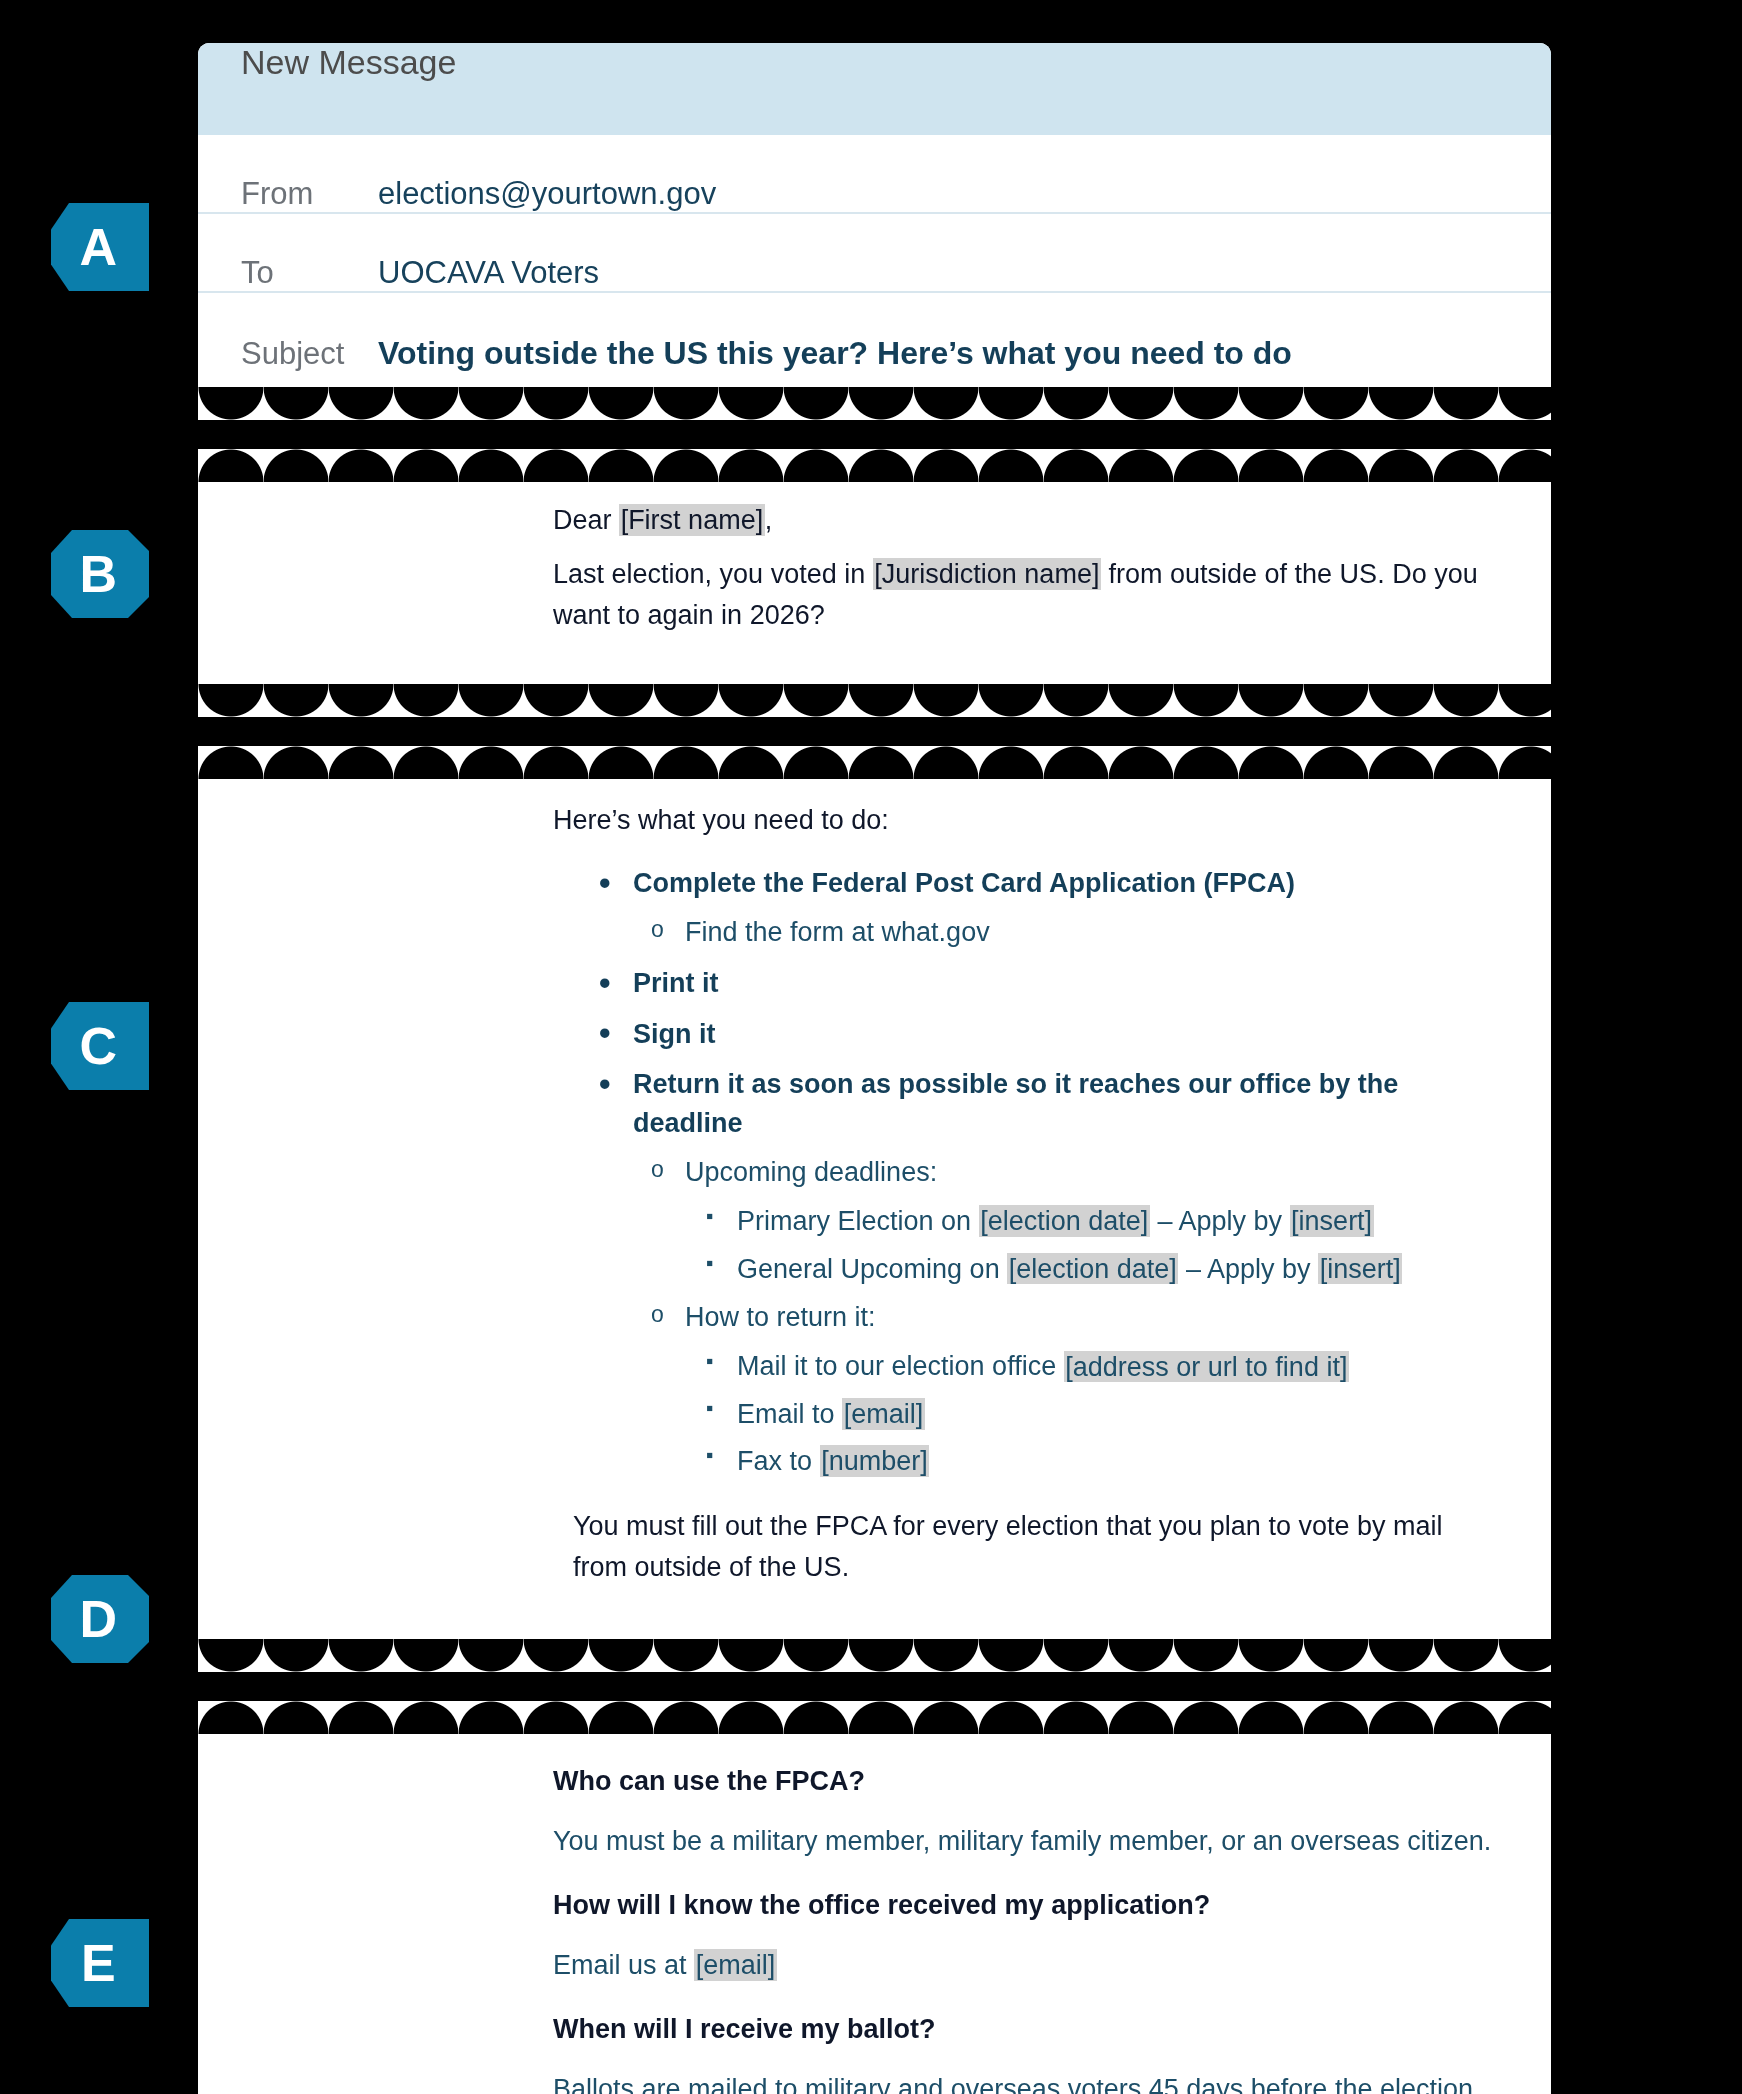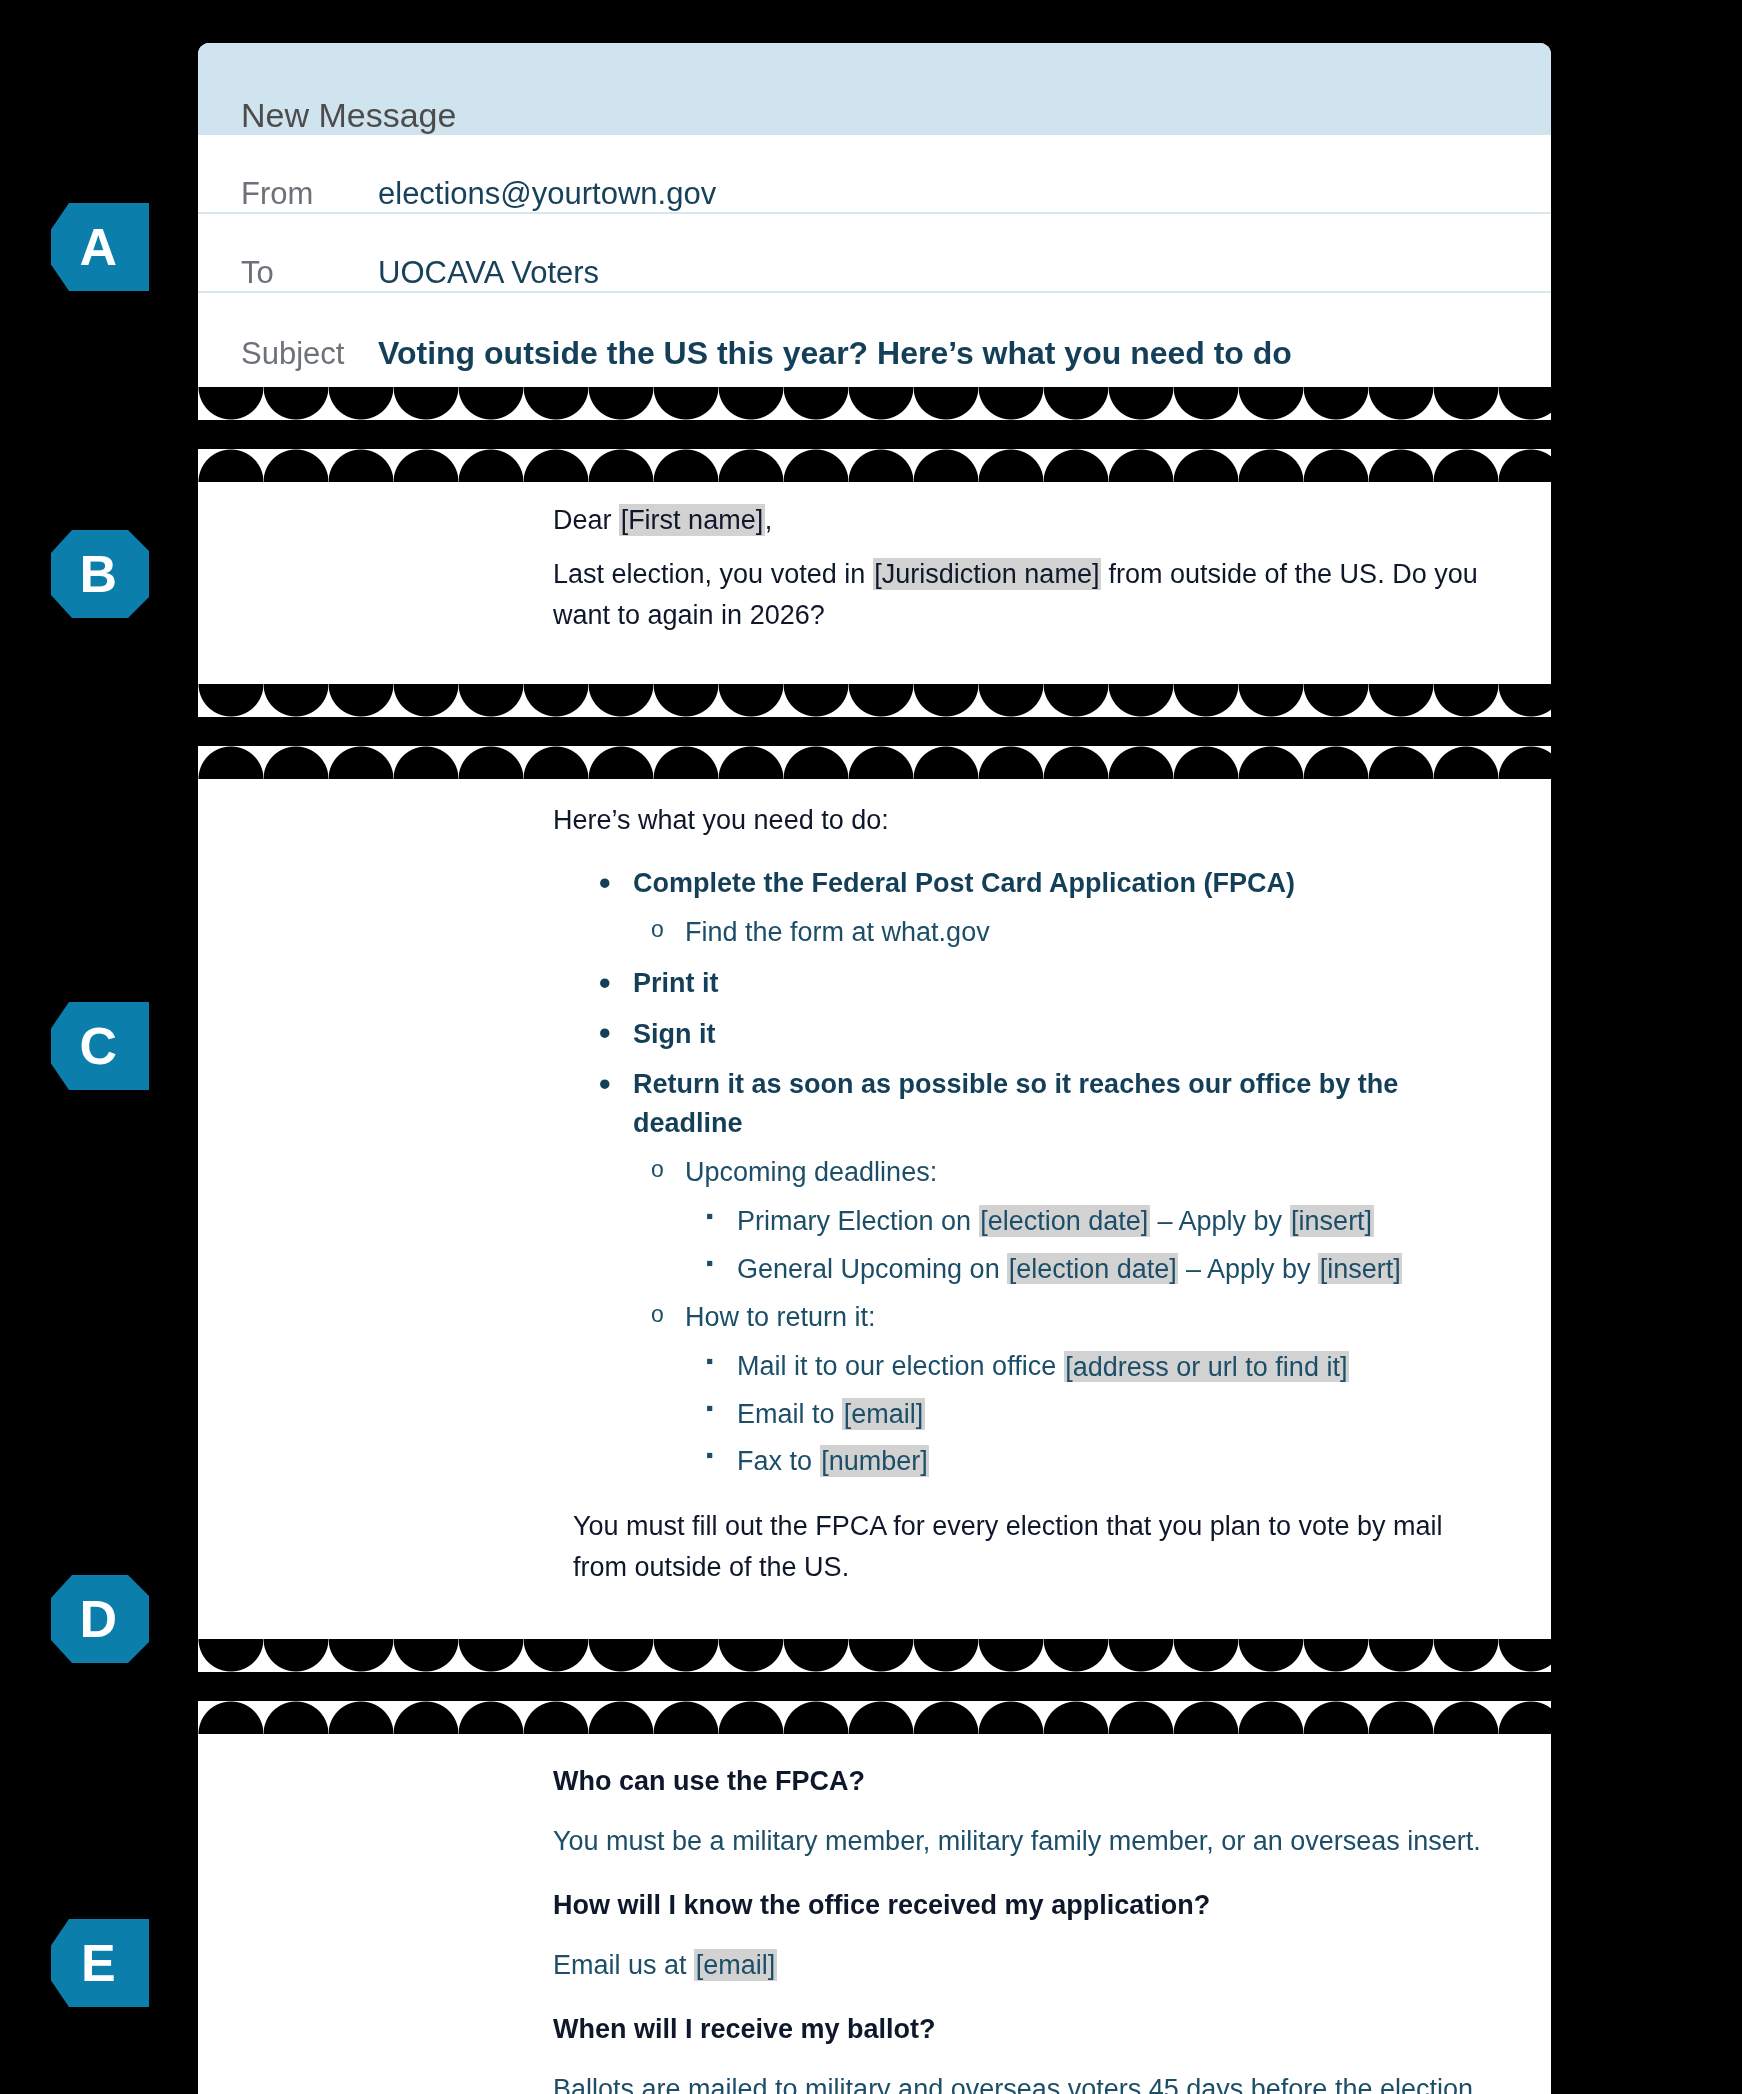--- a/index.html
+++ b/index.html
@@ -63,21 +63,21 @@
       radial-gradient(33px 33px at 33px 33px, #0000 32px, #000 33px) 0 0/65px 33px repeat-x;
     mask:
       radial-gradient(33px 33px at 33px 33px, #0000 32px, #000 33px) 0 0/65px 33px repeat-x;
   }
   .gap{height:29.5px;background:#000;}
 
   
   .mail-header{
     background:#cfe4ef;
     height:92px;
-    display:flex;align-items:flex-end;
+    display:flex;align-items:flex-start;
     padding-left:43px;
     box-sizing:border-box;
   }
   .mail-header .title{
     font-size:34px;color:#4c4c4c;font-weight:400;
   }
 
   
   .field-row{
     display:flex;align-items:flex-end;
@@ -247,21 +247,21 @@
         <p class="p" style="margin-top:24.5px;margin-left:20px;">You must fill out the FPCA for every election that you plan to vote by mail from outside of the US.</p>
       </div>
     </div>
     <div class="scallop-bottom"></div>
     <div class="gap"></div>
     <div class="scallop-top"></div>
 
     <div class="panel">
       <div class="body-pad" style="padding-top:28px;padding-bottom:33px;">
         <p class="faq-q">Who can use the FPCA?</p>
-        <p class="faq-a">You must be a military member, military family member, or an overseas insert.</p>
+        <p class="faq-a">You must be a military member, military family member, or an overseas citizen.</p>
 
         <p class="faq-q">How will I know the office received my application?</p>
         <p class="faq-a"><span>Email us at </span><span class="hl">[email]</span></p>
 
         <p class="faq-q">When will I receive my ballot?</p>
         <p class="faq-a">Ballots are mailed to military and overseas voters 45 days before the election.</p>
 
       </div>
     </div>
 

